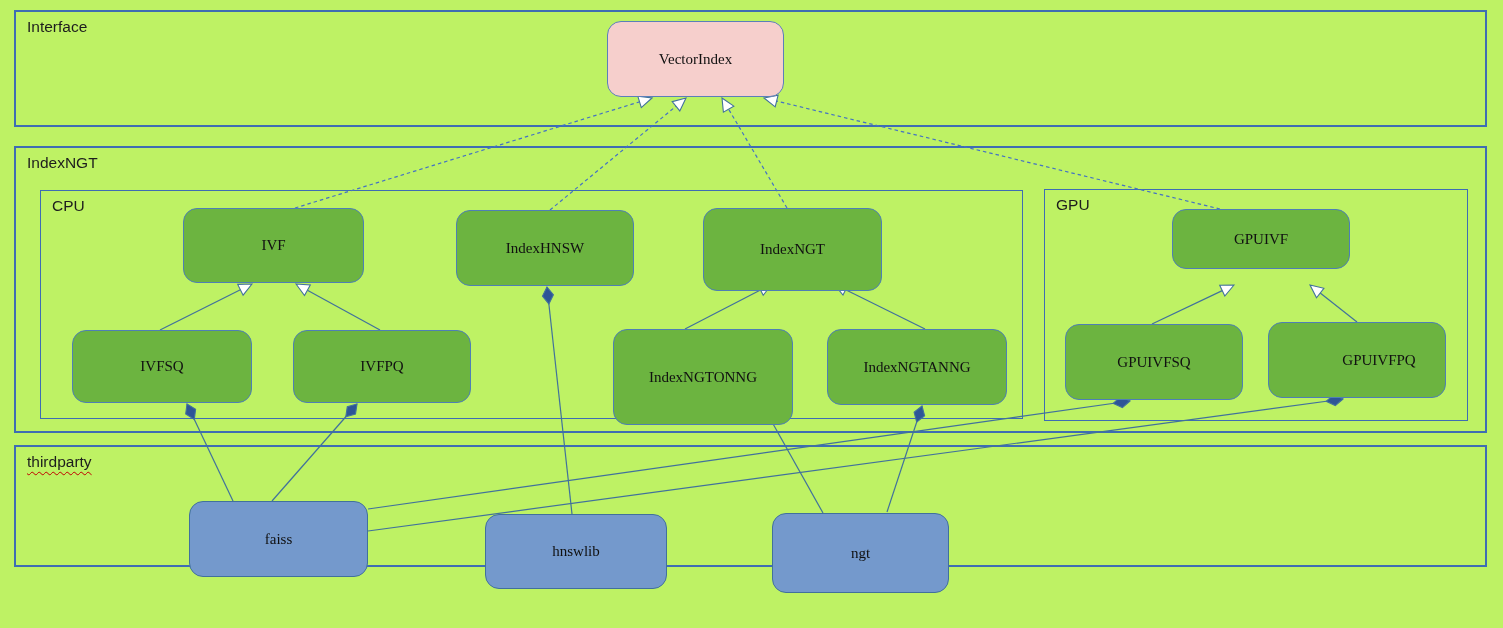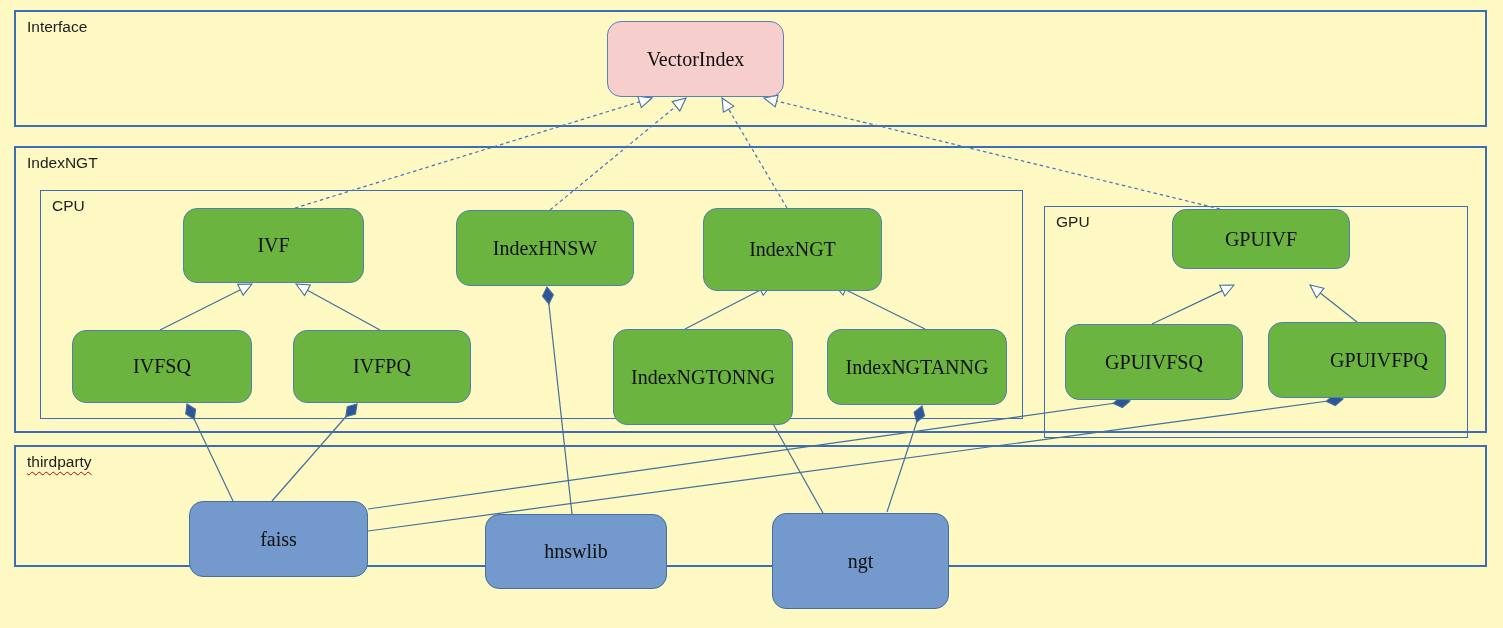--- a/index.html
+++ b/index.html
@@ -1,45 +1,45 @@
 <!DOCTYPE html>
 <html><head>
 <meta charset="utf-8">
 <style>
   html,body{margin:0;padding:0;background:#fff;}
-  #stage{position:relative;width:1503px;height:628px;background:#fef9c3;overflow:hidden;
+  #stage{position:relative;width:1503px;height:628px;background:#bef264;overflow:hidden;
          font-family:"Liberation Sans",sans-serif;}
   .container{position:absolute;border:2px solid #3E6DB3;box-sizing:border-box;background:transparent;z-index:1;}
   .container.inner{border-width:1.5px;}
   .clabel{position:absolute;left:11px;top:6px;font-family:"Liberation Sans",sans-serif;
           font-size:15.5px;color:#1d1d1d;white-space:nowrap;}
   .clabel.squiggle{text-decoration:underline;text-decoration-style:wavy;
           text-decoration-color:#C00000;text-decoration-thickness:1px;text-underline-offset:4px;}
   #wires{position:absolute;left:0;top:0;z-index:2;pointer-events:none;}
   .node{position:absolute;display:flex;align-items:center;justify-content:center;
-        font-family:"Liberation Serif","DejaVu Serif",serif;font-size:20px;color:#101010;
+        font-family:"Liberation Serif","DejaVu Serif",serif;font-size:15px;color:#101010;
         border-radius:14px;box-sizing:border-box;z-index:3;text-align:center;}
   .node.interface{background:#F6CFCC;border:1.5px solid #5B7FB9;}
   .node.class{background:#6CB440;border:1.5px solid #4E7FB5;}
   .node.lib{background:#7499CC;border:1.5px solid #41719C;}
 </style>
 </head>
 <body>
 
 <div id="stage">
     <div class="container" style="left: 14px; top: 10px; width: 1473px; height: 117px; border-color: rgb(62, 109, 179);">
       <div class="clabel">Interface</div>
     </div>
     <div class="container" style="left: 14px; top: 146px; width: 1473px; height: 287px; border-color: rgb(62, 109, 179);">
       <div class="clabel">IndexNGT</div>
     </div>
     <div class="container inner" style="left: 40px; top: 190px; width: 983px; height: 229px; border-color: rgb(62, 109, 179);">
       <div class="clabel">CPU</div>
     </div>
-    <div class="container inner" style="left: 1044px; top: 206px; width: 424px; height: 232px; border-color: rgb(62, 109, 179);">
+    <div class="container inner" style="left: 1044px; top: 189px; width: 424px; height: 232px; border-color: rgb(62, 109, 179);">
       <div class="clabel">GPU</div>
     </div>
     <div class="container" style="left: 14px; top: 445px; width: 1473px; height: 122px; border-color: rgb(62, 109, 179);">
       <div class="clabel squiggle">thirdparty</div>
     </div>
     <svg id="wires" width="1503" height="628">
       <g>
         <line x1="295" y1="208" x2="639.5763787166277" y2="101.82800655790182" stroke="#4472C4" stroke-width="1.2" stroke-dasharray="3.5 3"></line>
         <polygon points="652.0,98.0 641.3,107.6 637.8,96.1" fill="#ffffff" stroke="#41719C" stroke-width="1.1"></polygon>
       </g>
@@ -140,16 +140,16 @@
     </div>
     <div class="node class" style="left: 1268px; top: 322px; width: 178px; height: 76px; padding-left: 44px;">
       <span>GPUIVFPQ</span>
     </div>
     <div class="node lib" style="left: 189px; top: 501px; width: 179px; height: 76px;">
       <span>faiss</span>
     </div>
     <div class="node lib" style="left: 485px; top: 514px; width: 182px; height: 75px;">
       <span>hnswlib</span>
     </div>
-    <div class="node lib" style="left: 772px; top: 513px; width: 177px; height: 96px;">
+    <div class="node lib" style="left: 772px; top: 513px; width: 177px; height: 80px;">
       <span>ngt</span>
     </div>
   </div>
 
 </body></html>

